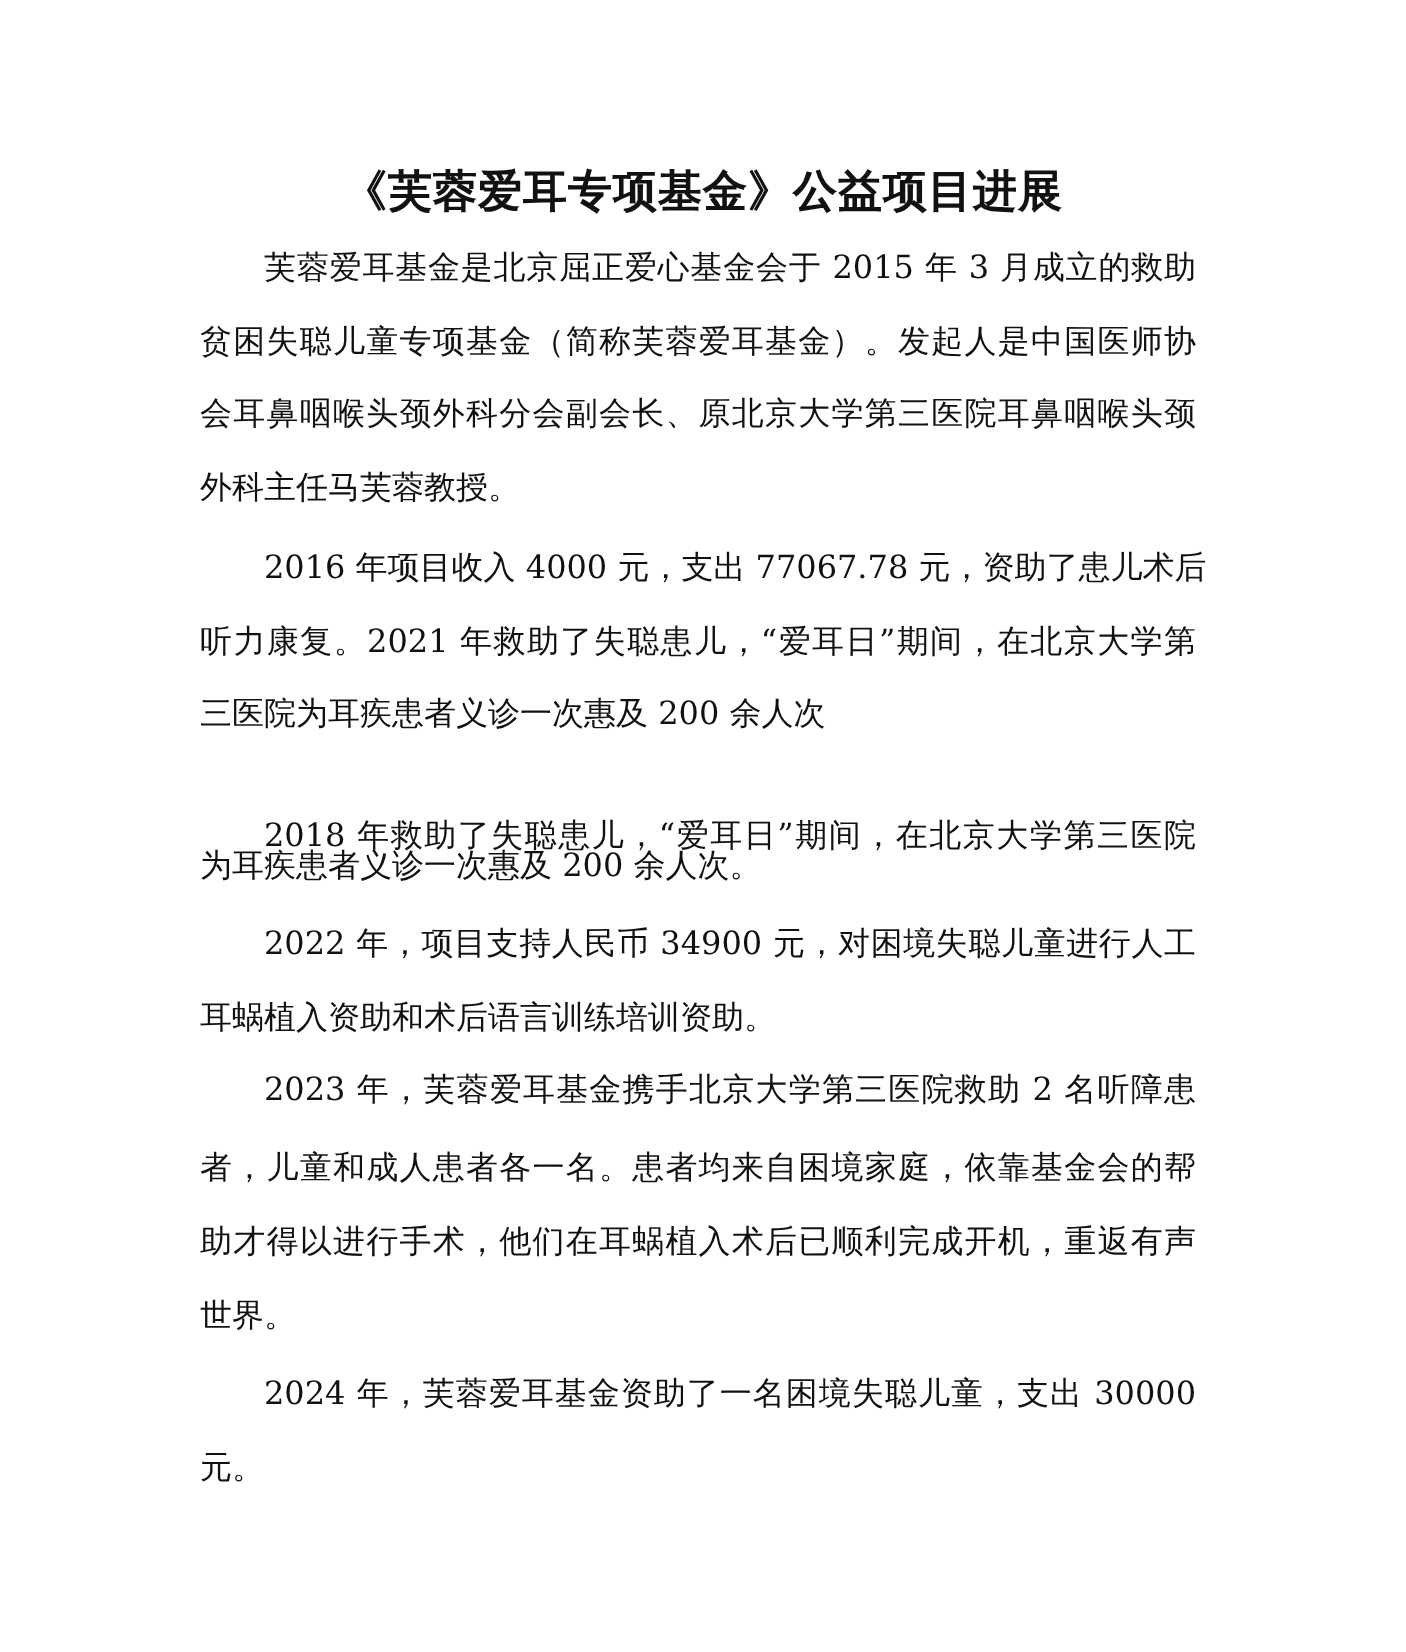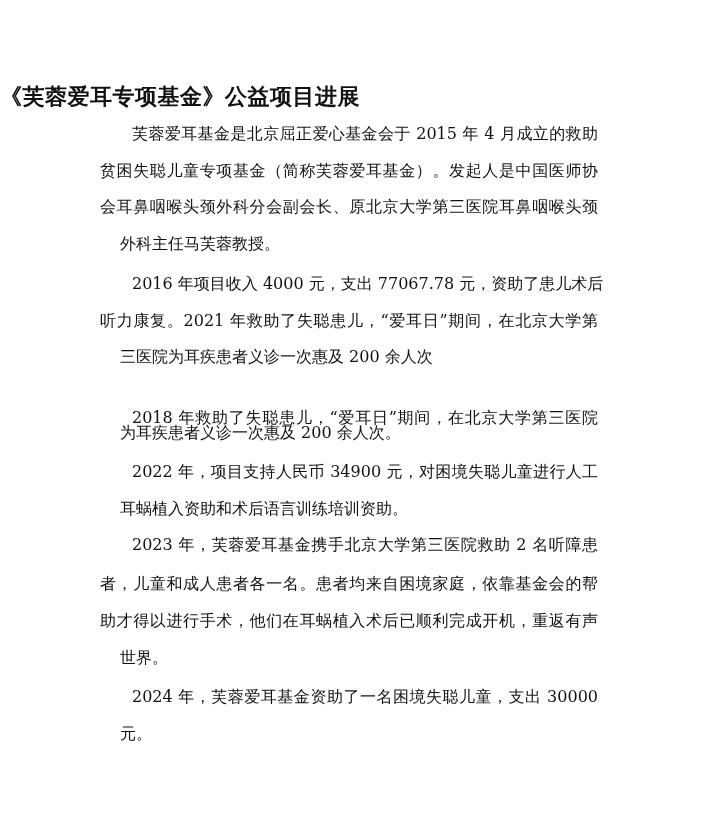--- a/index.html
+++ b/index.html
@@ -1,32 +1,32 @@
 <!DOCTYPE html>
 <html><head>
 <meta charset="utf-8">
 <style>
   html, body { margin: 0; padding: 0; background: #ffffff; }
   body { width: 703px; height: 826px; position: relative; overflow: hidden;
          font-family: "DejaVu Serif", "Liberation Serif", serif; color: #111111; }
-  .title { position: absolute; left: 0; width: 703px; top: 84px; 
+  .title { position: absolute; left: 0; width: 703px; top: 84px; text-align: center;
            font-size: 22px; font-weight: bold; letter-spacing: 0.5px;
            font-family: "DejaVu Sans", "Liberation Sans", sans-serif; line-height: 26px; }
   .line { position: absolute; left: 100px; width: 498px; font-size: 16px; line-height: 20px;
           white-space: nowrap; text-align: justify; text-align-last: justify; }
   .line.first { left: 132px; width: 466px; }
-  .line.last { text-align-last: left; margin-left: 20px; }
+  .line.last { text-align-last: left; }
 </style>
 </head>
 <body>
 
 <div>
   <div class="title">《芙蓉爱耳专项基金》公益项目进展</div>
 
-  <div class="line first" style="top:124px">芙蓉爱耳基金是北京屈正爱心基金会于 2015 年 4 月成立的救助</div>
+  <div class="line first" style="top:124px">芙蓉爱耳基金是北京屈正爱心基金会于 2015 年 3 月成立的救助</div>
   <div class="line" style="top:161px">贫困失聪儿童专项基金（简称芙蓉爱耳基金）。发起人是中国医师协</div>
   <div class="line" style="top:197px">会耳鼻咽喉头颈外科分会副会长、原北京大学第三医院耳鼻咽喉头颈</div>
   <div class="line last" style="top:234px">外科主任马芙蓉教授。</div>
 
   <div class="line first" style="top:274px">2016  年项目收入  4000  元，支出 77067.78 元，资助了患儿术后</div>
   <div class="line" style="top:311px">听力康复。2021 年救助了失聪患儿，“爱耳日”期间，在北京大学第</div>
   <div class="line last" style="top:347px">三医院为耳疾患者义诊一次惠及  200  余人次</div>
 
   <div class="line first" style="top:408px">2018 年救助了失聪患儿，“爱耳日”期间，在北京大学第三医院</div>
   <div class="line last" style="top:423px">为耳疾患者义诊一次惠及  200  余人次。</div>

